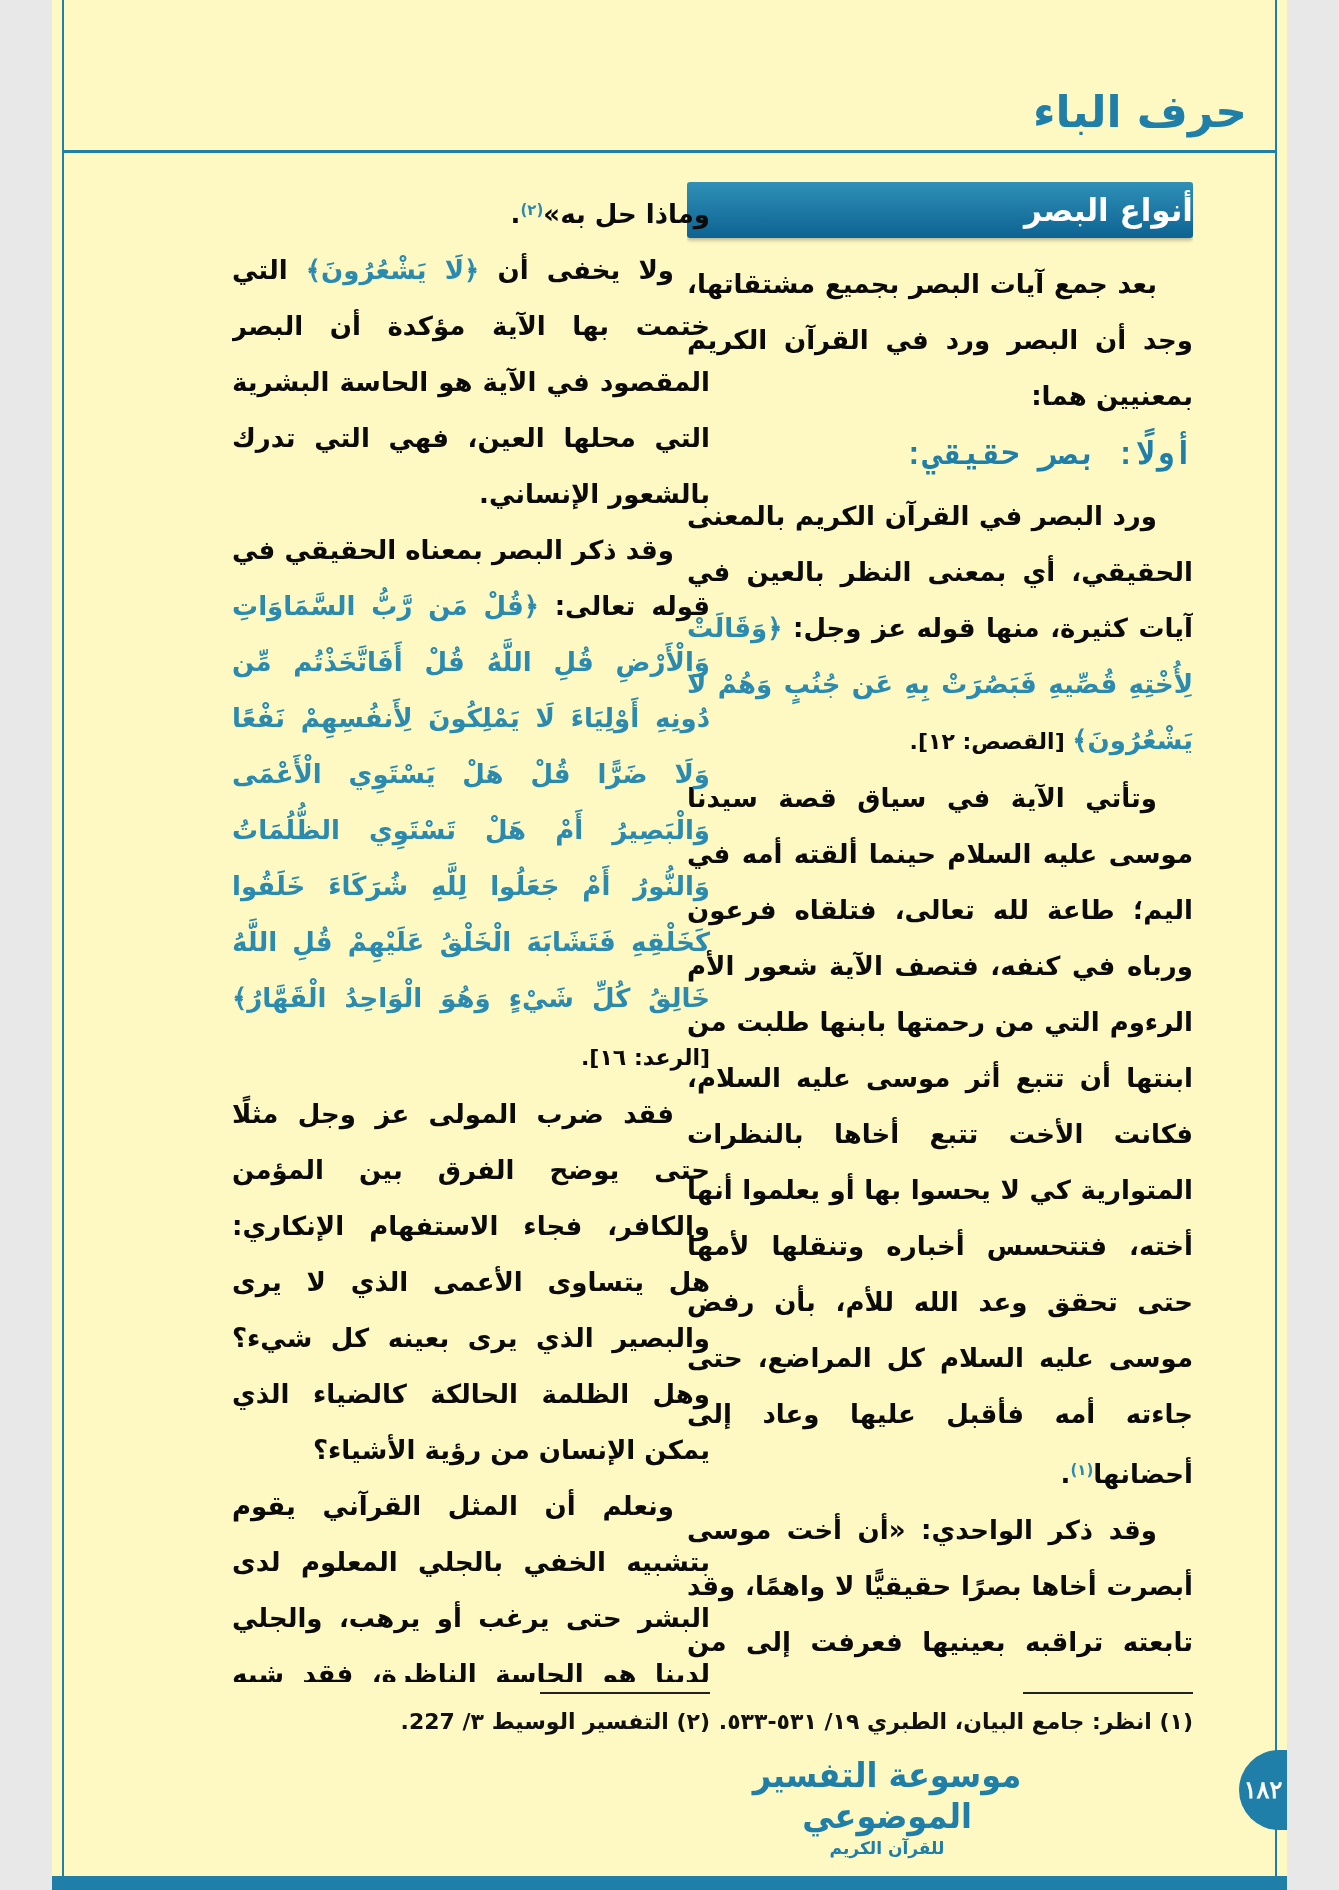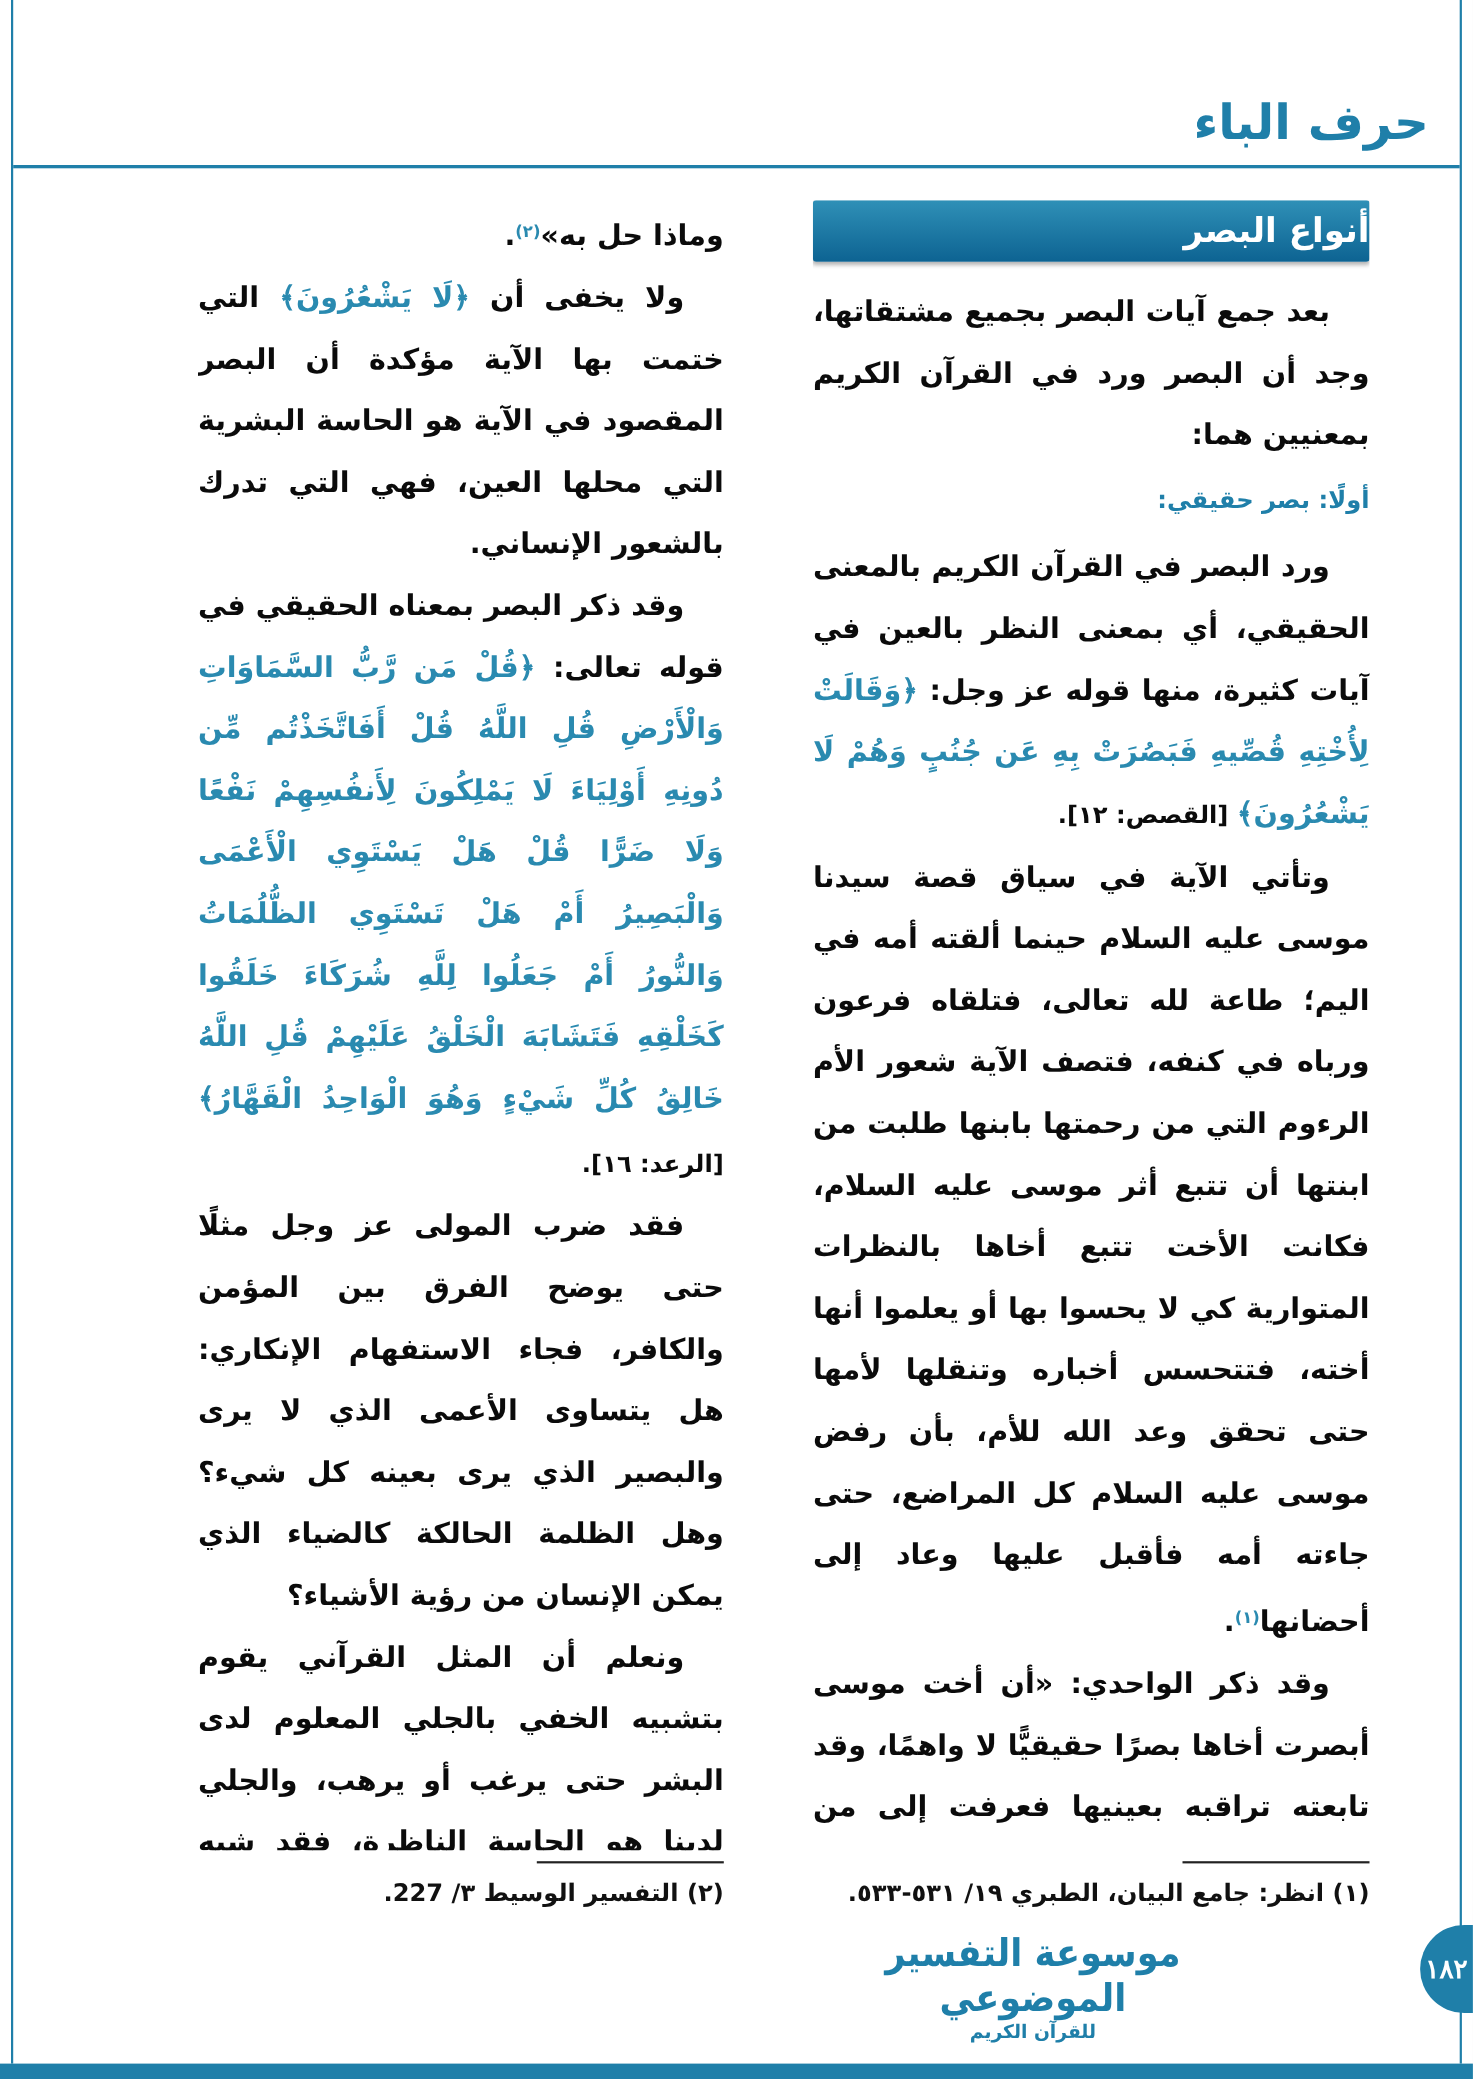--- a/index.html
+++ b/index.html
@@ -5,23 +5,23 @@
   :root{
     --accent:#1f7fa9;
     --accent-dark:#0d6392;
     --quran:#2a8ab0;
     --ink:#0b0b0b;
   }
   *{margin:0;padding:0;box-sizing:border-box;}
   html,body{background:#e8e8e8;}
   .page{
     position:relative;
-    width:1339px;height:1890px;
+    width:1235px;height:1890px;
     margin:0 auto;
-    background:#ffffff;
+    background:#fef9c3;
     font-family:"DejaVu Sans","Liberation Sans",sans-serif;
     direction:rtl;
     overflow:hidden;
   }
   .border-v{position:absolute;top:0;bottom:14px;width:2px;background:var(--accent);}
   .border-left{left:10px;}
   .border-right{right:10px;}
   .bottom-strip{position:absolute;left:0;right:0;bottom:0;height:14px;background:var(--accent);}
   .chapter-header{
     position:absolute;top:86px;right:40px;
@@ -38,21 +38,21 @@
   .col-left{left:180px;width:478px;}
   .section-heading{
     height:56px;line-height:56px;text-align:right;
     color:#fff;font-size:31px;font-weight:bold;
     background:linear-gradient(180deg,#2f90b7 0%,var(--accent-dark) 100%);
     border-radius:3px;margin-bottom:18px;
     box-shadow:0 2px 4px rgba(0,0,0,.3);
   }
   .para{margin:0;text-indent:36px;}
   .para.noindent{text-indent:0;}
-  .para.subhead{color:var(--accent);font-size:22px;text-indent:0;margin:4px 0;}
+  .para.subhead{color:var(--accent);font-size:32px;text-indent:0;margin:4px 0;font-family:Liberation Mono, monospace;}
   .quran{color:var(--quran);}
   .ref{font-size:22px;}
   .sup{color:var(--quran);font-size:15px;vertical-align:8px;font-weight:bold;}
   .footnote{
     position:absolute;top:1692px;
     font-size:22px;font-weight:700;color:#111;
     line-height:36px;
   }
   .footnote::before{
     content:"";display:block;width:170px;height:2px;background:#222;margin-bottom:10px;

